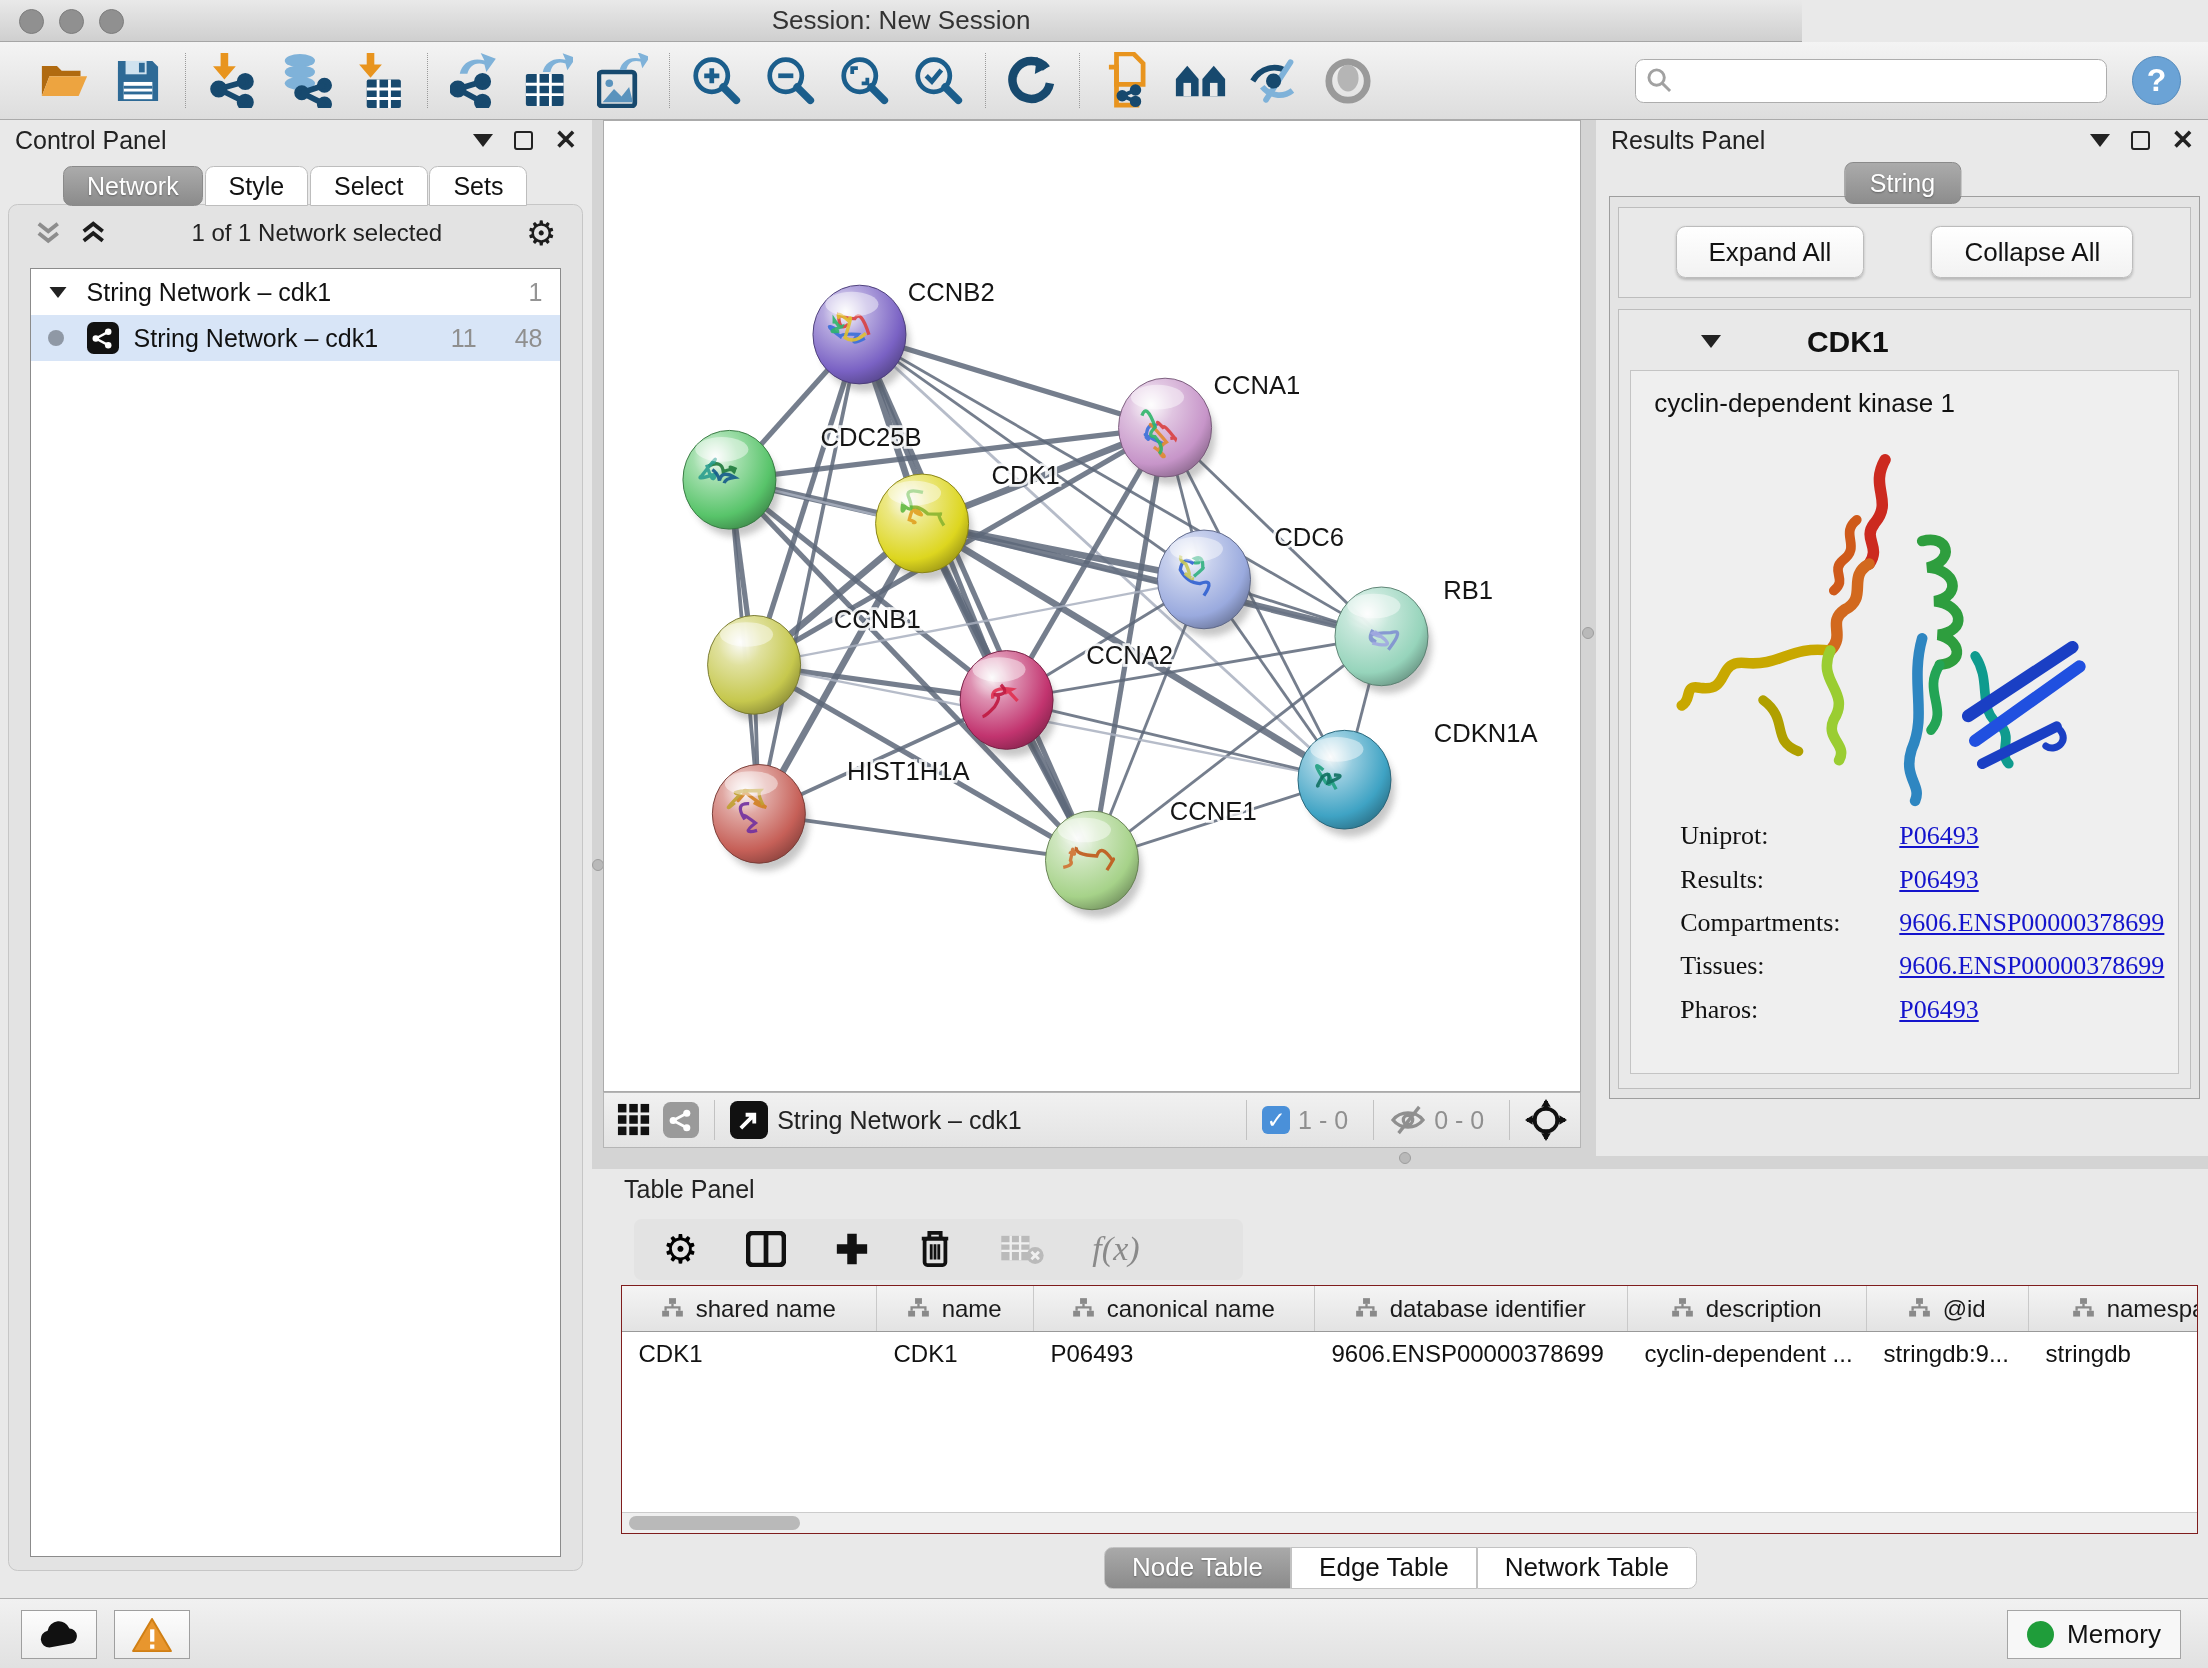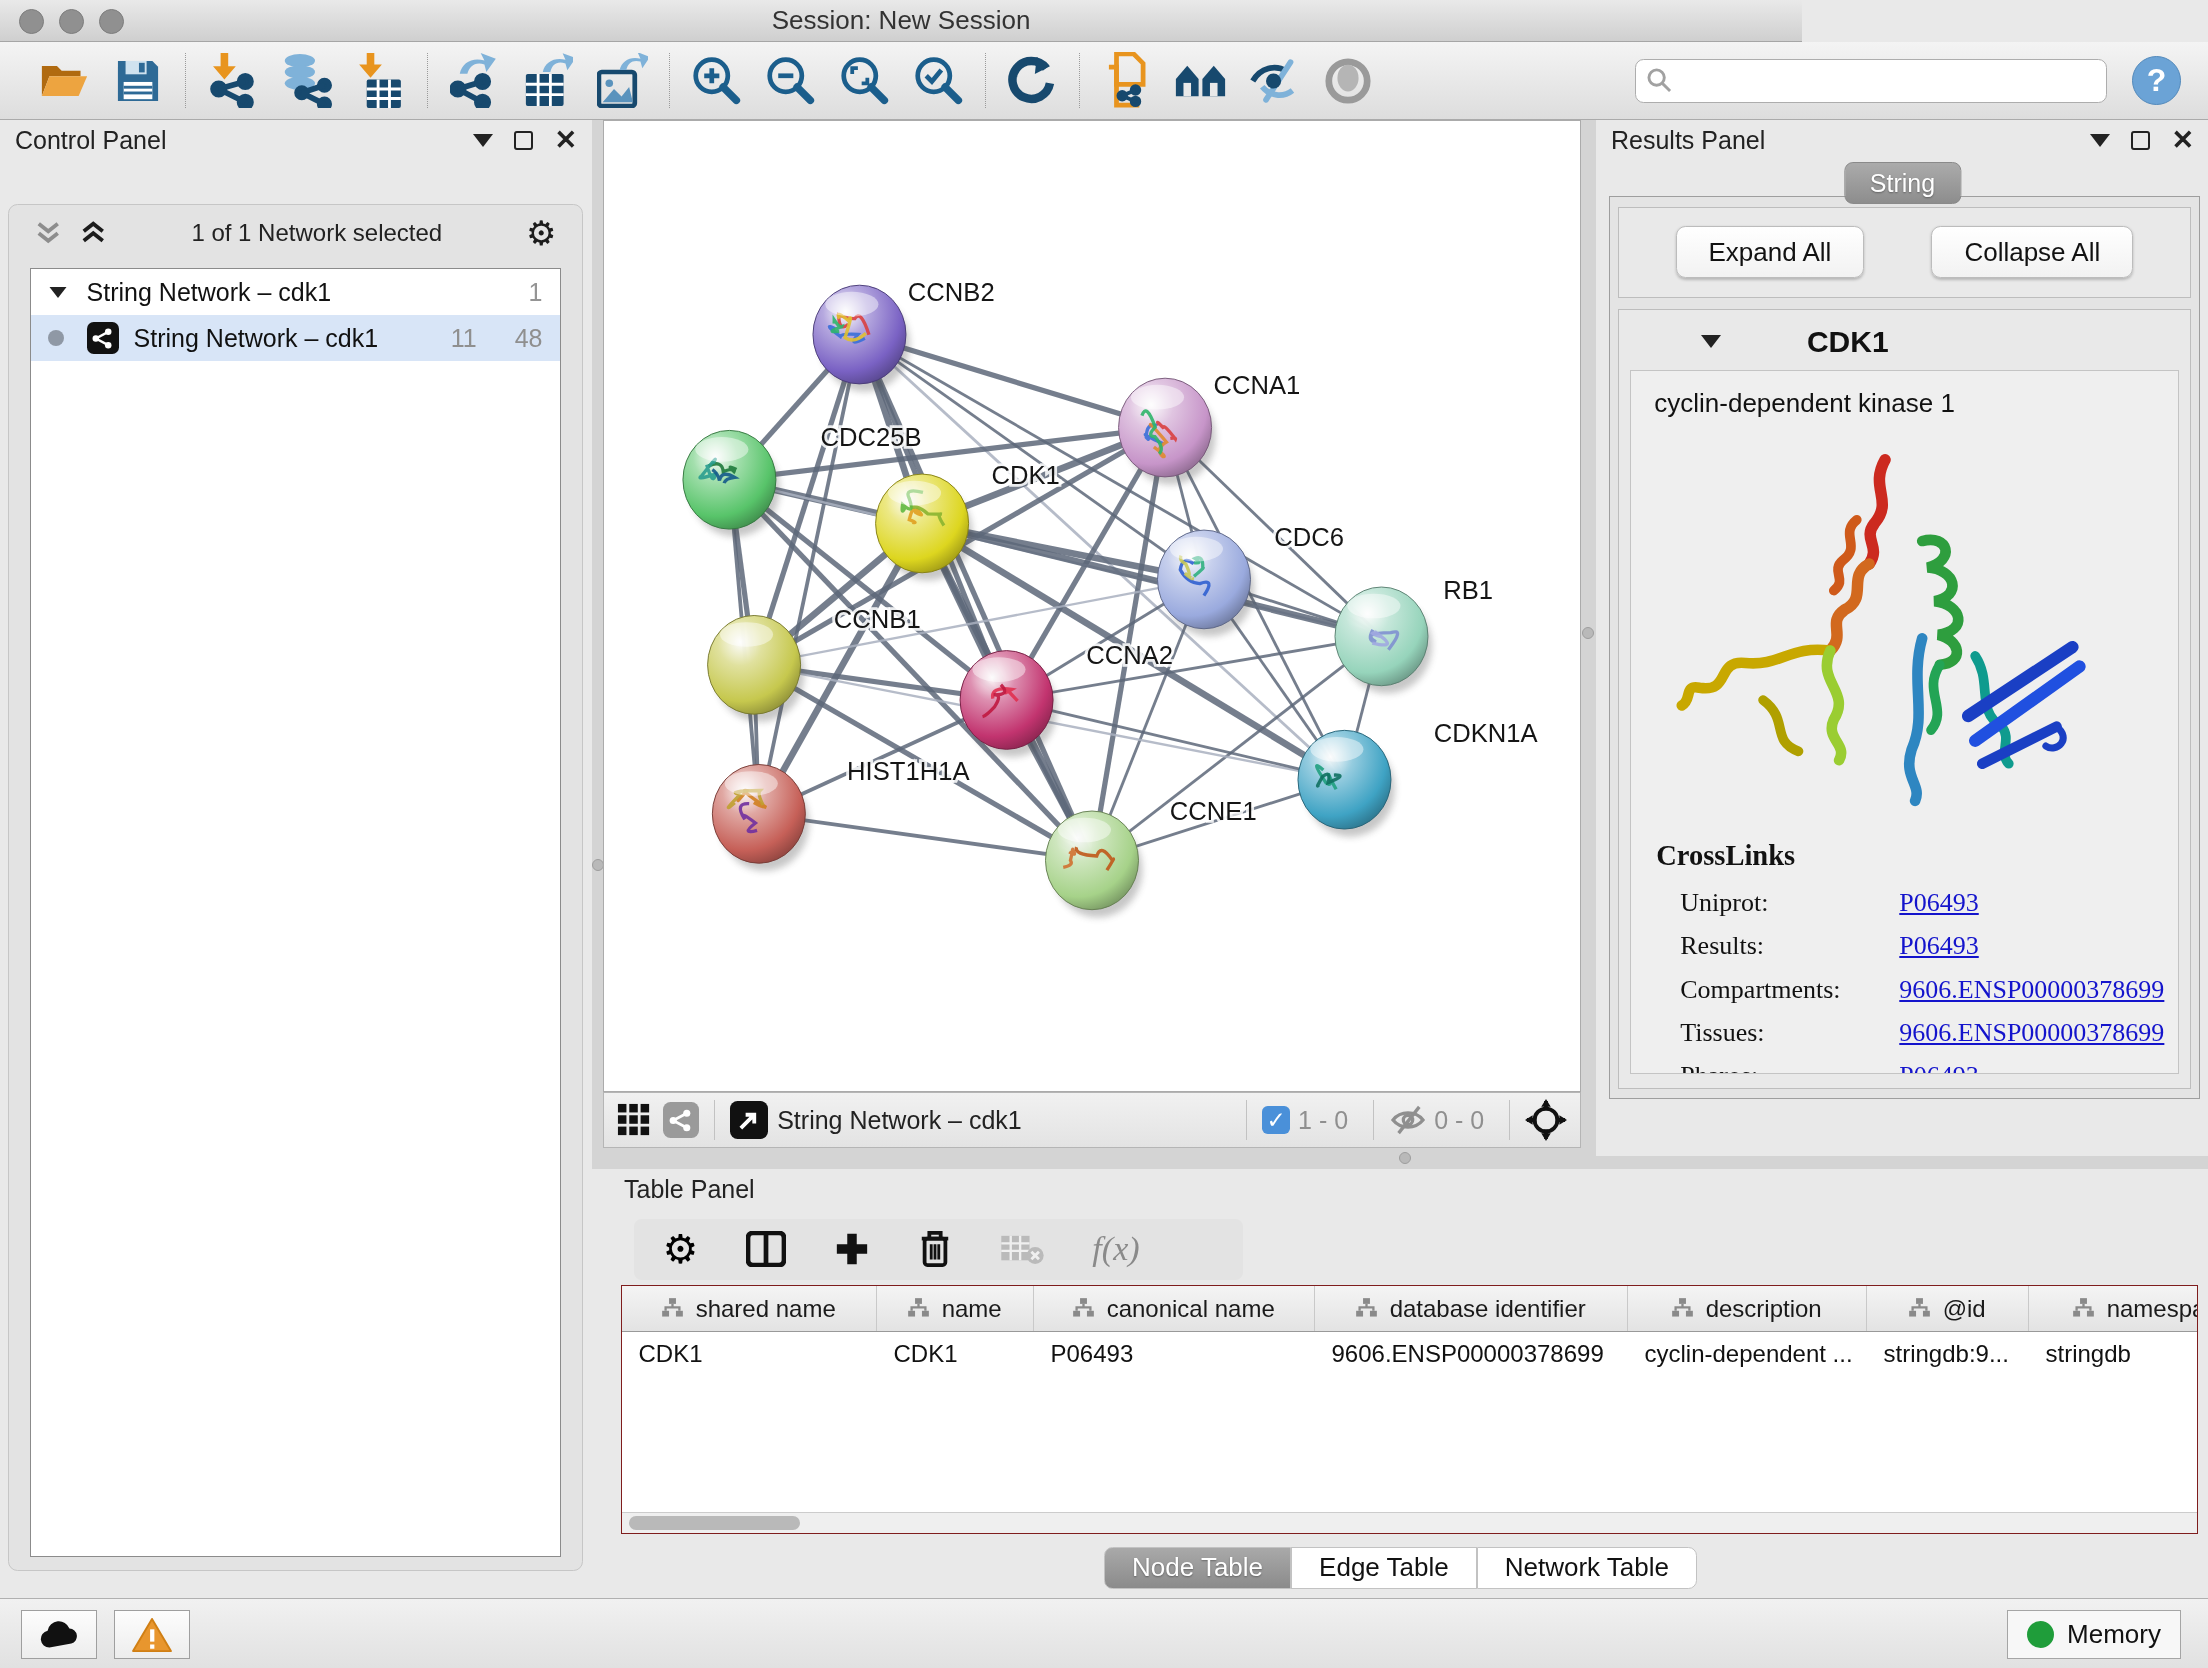--- a/index.html
+++ b/index.html
@@ -315,20 +315,26 @@
   </div>
 
   <div class="control-panel">
     <div class="phead">
       <span>Control Panel</span>
       <span class="picons">
         <span class="tri"></span>
         <span class="floatico"></span>
         <span class="closeico">✕</span>
       </span>
+    </div>
+    <div class="cp-tabs">
+      <span class="tabbtn active">Network</span>
+      <span class="tabbtn">Style</span>
+      <span class="tabbtn">Select</span>
+      <span class="tabbtn">Sets</span>
     </div>
     <div class="cp-body">
       <div class="selbar">
         <svg width="28.5" height="28.5" viewBox="0 0 30 30">
             <path d="M5 6l10 8 10-8M5 16l10 8 10-8" fill="none" stroke="#8d8d8d" stroke-width="4"></path>
           </svg>
         <svg width="28.5" height="28.5" viewBox="0 0 30 30" style="margin-left:17px">
             <path d="M5 24l10-8 10 8M5 14l10-8 10 8" fill="none" stroke="#1c1c1c" stroke-width="4"></path>
           </svg>
         <span class="mid">1 of 1 Network selected</span>
@@ -670,21 +676,20 @@
               <path stroke-width="12" d="M300,120 C330,112 338,142 306,150 C338,152 346,182 314,188 C346,192 352,222 318,226 C344,232 348,258 320,260" stroke="#2e9e3e"></path>
               <path stroke-width="11" d="M320,260 C300,290 330,310 310,334" stroke="#23a455"></path>
               <path stroke-width="11" d="M360,250 C380,280 360,312 390,330 C402,344 386,360 398,372" stroke="#0f9b8e"></path>
               <path stroke-width="12" d="M300,230 C286,280 306,316 288,356 C278,388 300,396 292,414" stroke="#2e86c1"></path>
               <path stroke-width="14" d="M352,318 L470,240" stroke="#1a3fc4"></path>
               <path stroke-width="14" d="M360,346 L478,262" stroke="#2050e0"></path>
               <path stroke-width="12" d="M368,372 L452,330" stroke="#1a3fc4"></path>
               <path stroke-width="8" d="M452,330 C470,344 452,360 440,352" stroke="#1a3fc4"></path>
             </svg>
           </div>
-          <div class="xl-title">CrossLinks</div>
           <div id="xl-rows">
               <div class="xl-row">
                 <span class="xl-label">Uniprot:</span>
                 <span class="xl-link">P06493</span>
               </div>
               <div class="xl-row">
                 <span class="xl-label">Results:</span>
                 <span class="xl-link">P06493</span>
               </div>
               <div class="xl-row">

